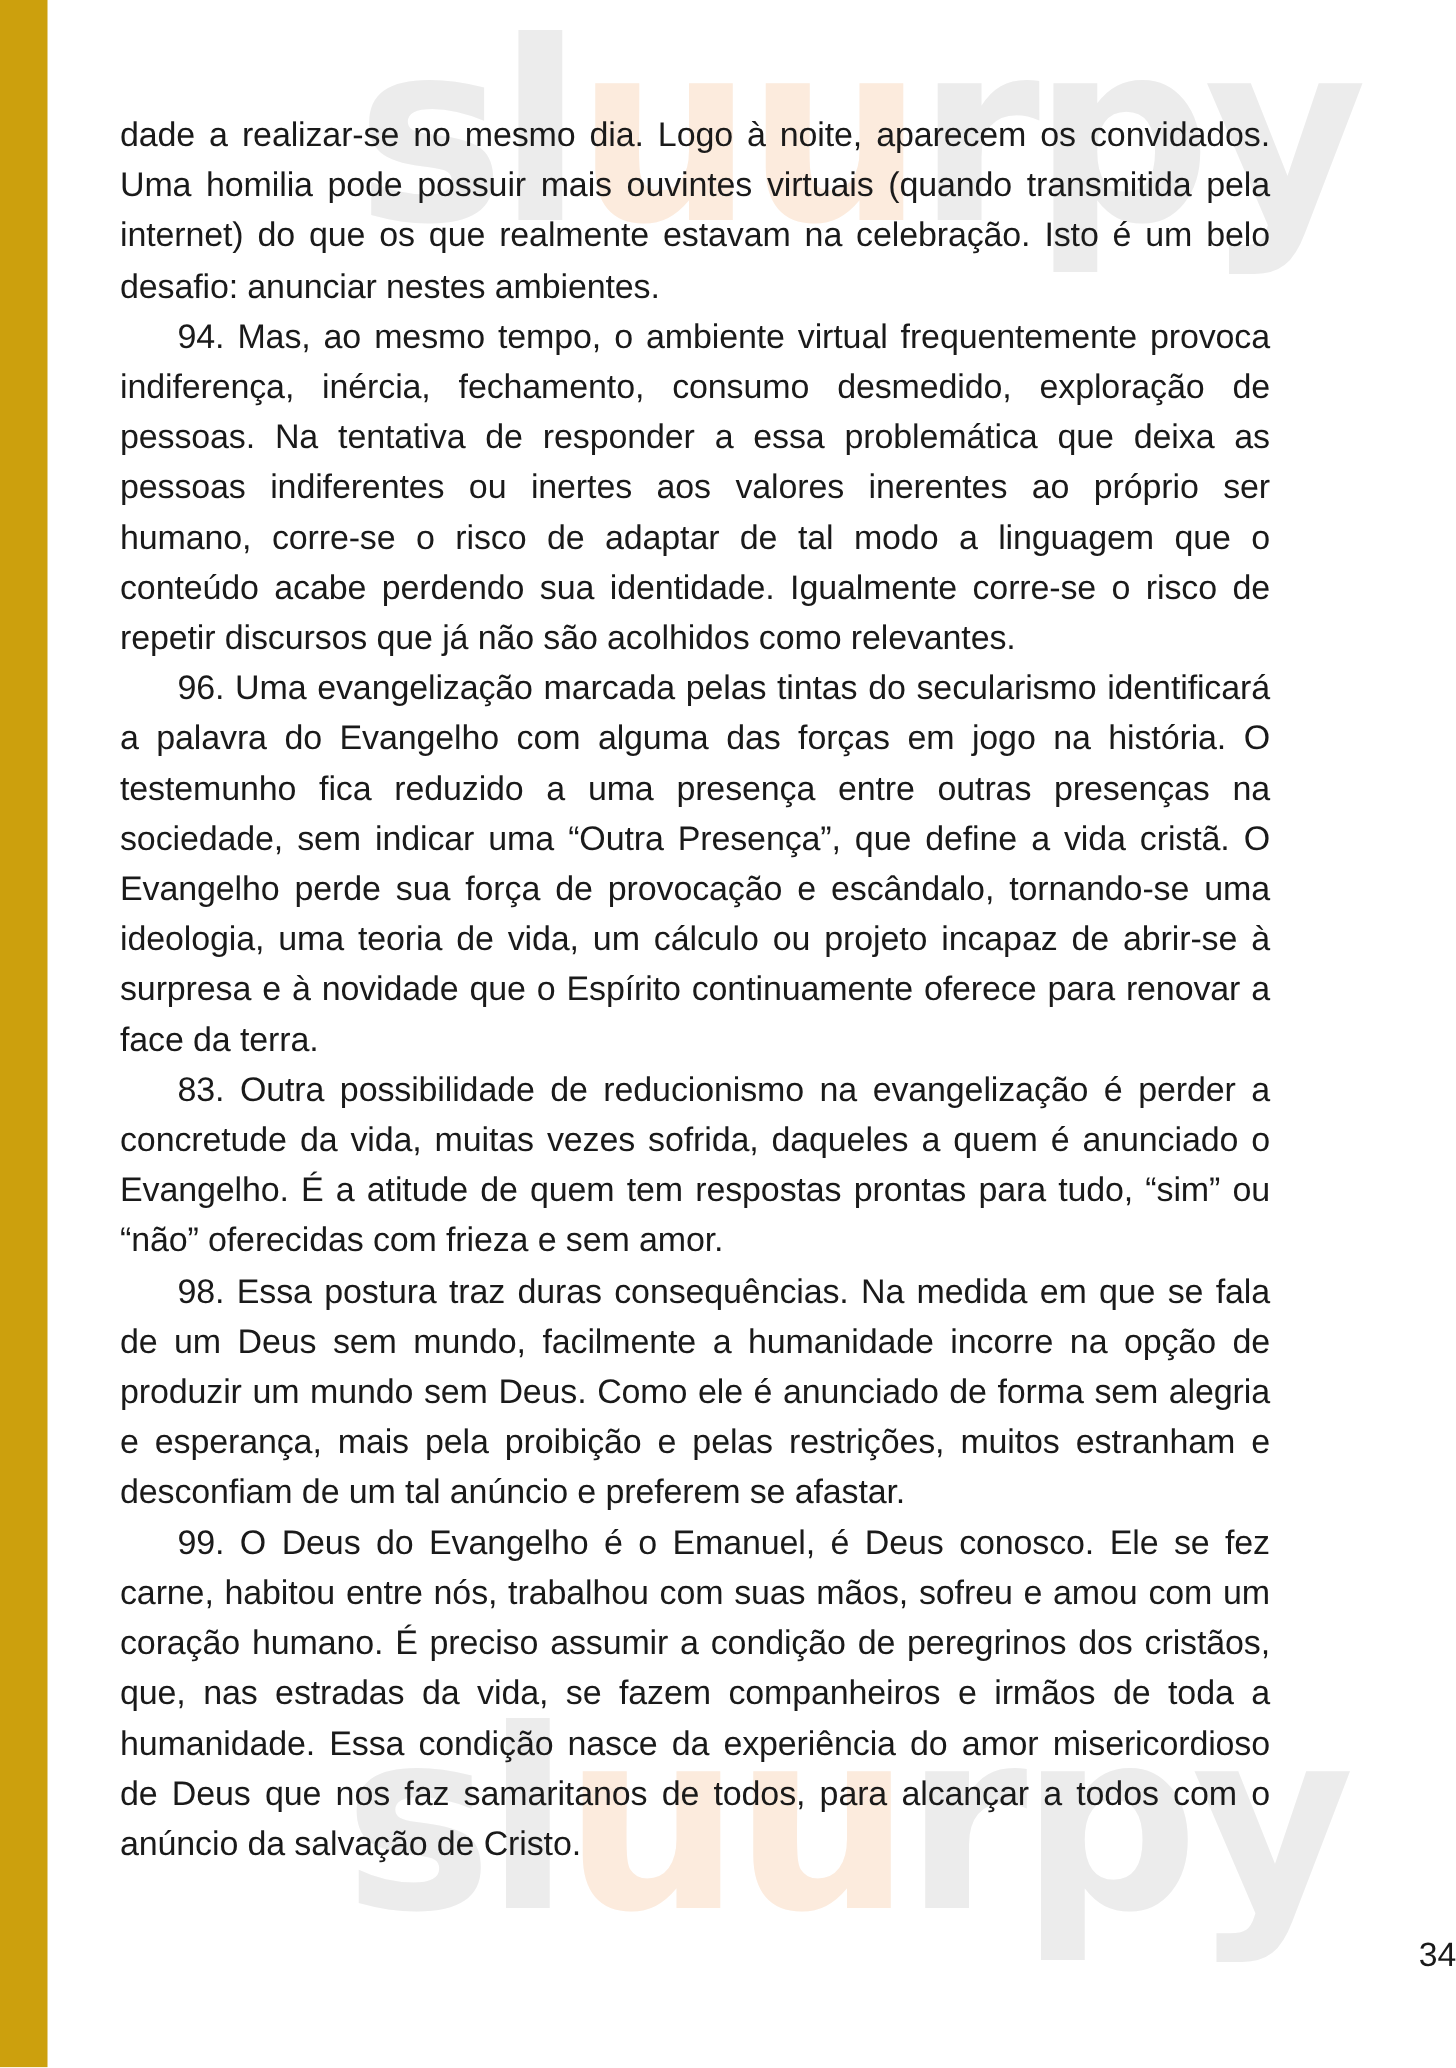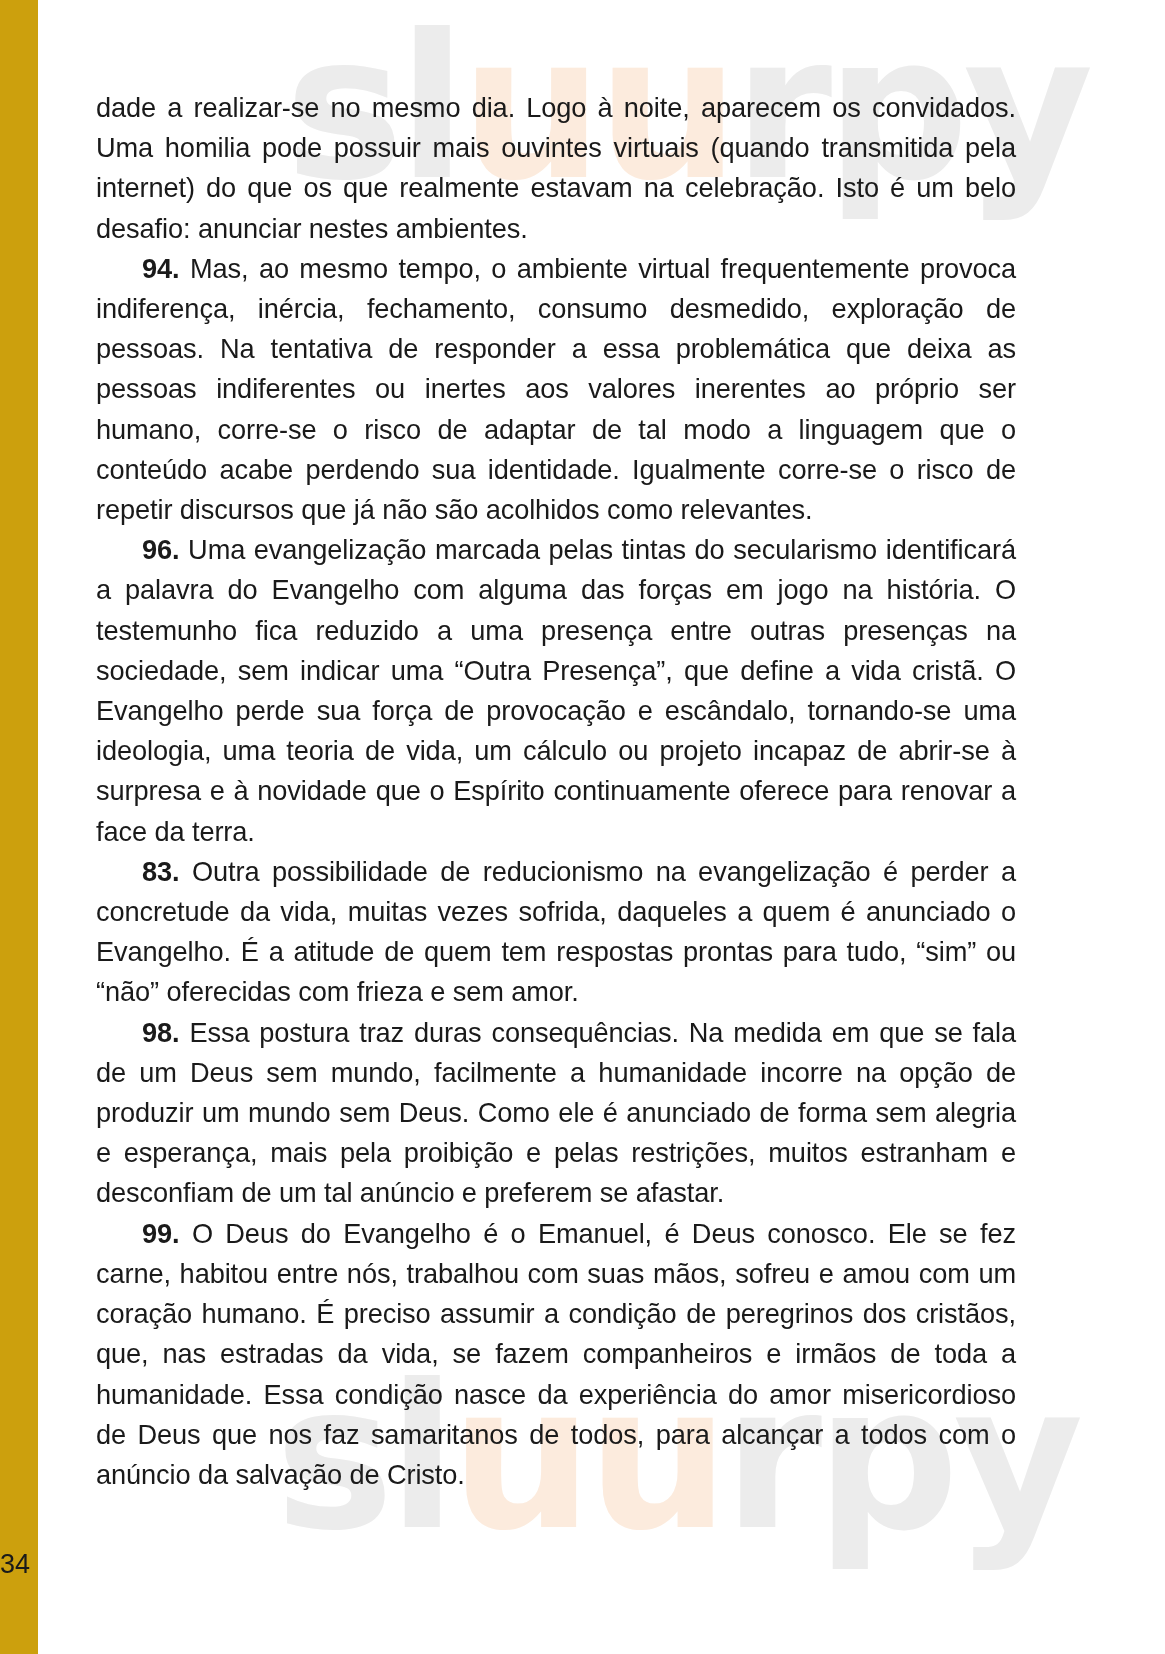--- a/index.html
+++ b/index.html
@@ -67,29 +67,29 @@
     text-align: justify;
     text-justify: inter-word;
     hyphens: manual;
     -webkit-hyphens: manual;
     letter-spacing: -0.1px;
   }
   p.indent {
     text-indent: 46px;
   }
   .num {
-    font-weight: 700;
+    font-weight: 400;
   }
   
   #folio {
     position: absolute;
     left: 0;
     top: 1549px;
     width: 1165px;
-    text-align: left;
+    text-align: right;
     font-size: 27px;
     color: #1a1a1a;
     z-index: 2;
   }
 </style>
 </head>
 <body>
 
 <div id="page">
 

